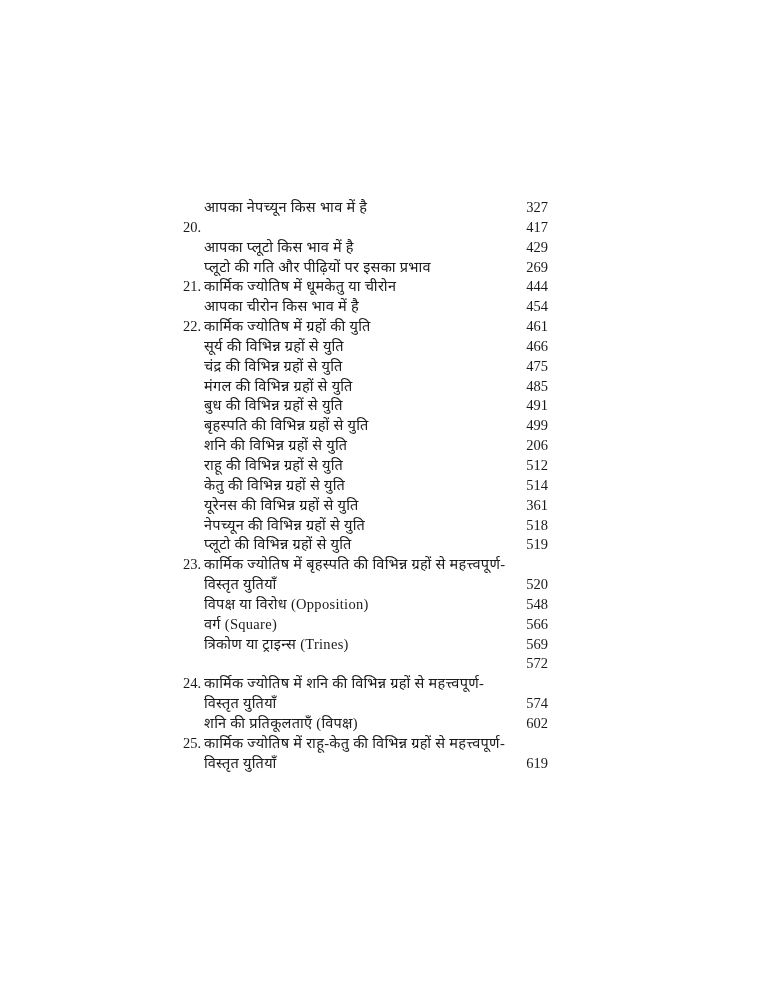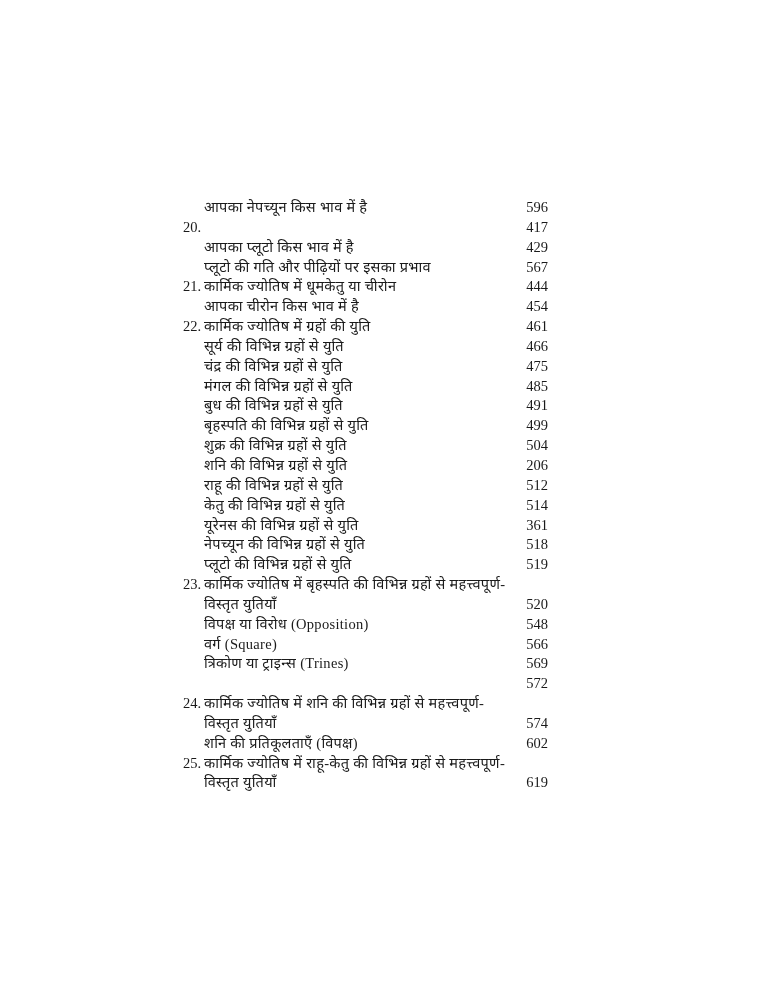--- a/index.html
+++ b/index.html
@@ -46,35 +46,35 @@
     text-align: right;
   }
 </style>
 </head>
 <body>
 
 <div class="toc">
   <div class="row">
       <span class="num"></span>
       <span class="title">आपका नेपच्यून किस भाव में है</span>
-      <span class="page">596</span>
+      <span class="page">327</span>
     </div>
   <div class="row">
       <span class="num">20.</span>
       <span class="page">417</span>
     </div>
   <div class="row">
       <span class="num"></span>
       <span class="title">आपका प्लूटो किस भाव में है</span>
       <span class="page">429</span>
     </div>
   <div class="row">
       <span class="num"></span>
       <span class="title">प्लूटो की गति और पीढ़ियों पर इसका प्रभाव</span>
-      <span class="page">567</span>
+      <span class="page">269</span>
     </div>
   <div class="row">
       <span class="num">21.</span>
       <span class="title">कार्मिक ज्योतिष में धूमकेतु या चीरोन</span>
       <span class="page">444</span>
     </div>
   <div class="row">
       <span class="num"></span>
       <span class="title">आपका चीरोन किस भाव में है</span>
       <span class="page">454</span>
@@ -101,25 +101,20 @@
     </div>
   <div class="row">
       <span class="num"></span>
       <span class="title">बुध की विभिन्न ग्रहों से युति</span>
       <span class="page">491</span>
     </div>
   <div class="row">
       <span class="num"></span>
       <span class="title">बृहस्पति की विभिन्न ग्रहों से युति</span>
       <span class="page">499</span>
-    </div>
-  <div class="row">
-      <span class="num"></span>
-      <span class="title">शुक्र की विभिन्न ग्रहों से युति</span>
-      <span class="page">504</span>
     </div>
   <div class="row">
       <span class="num"></span>
       <span class="title">शनि की विभिन्न ग्रहों से युति</span>
       <span class="page">206</span>
     </div>
   <div class="row">
       <span class="num"></span>
       <span class="title">राहू की विभिन्न ग्रहों से युति</span>
       <span class="page">512</span>

